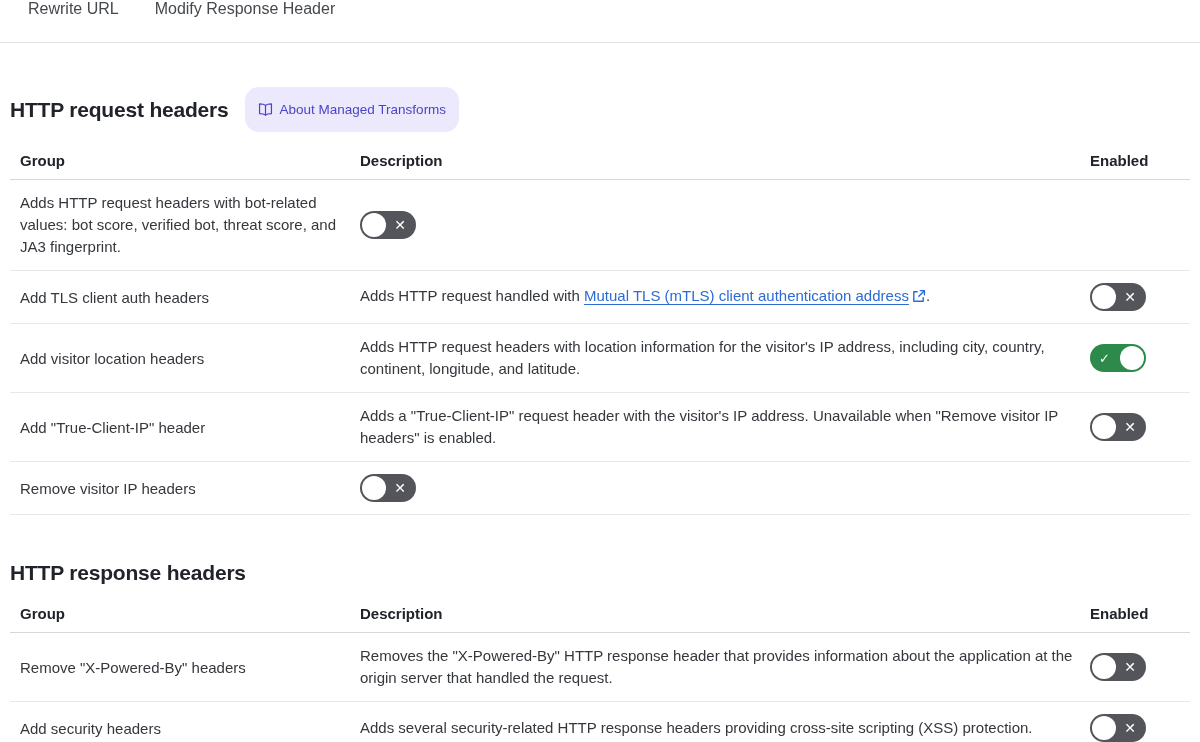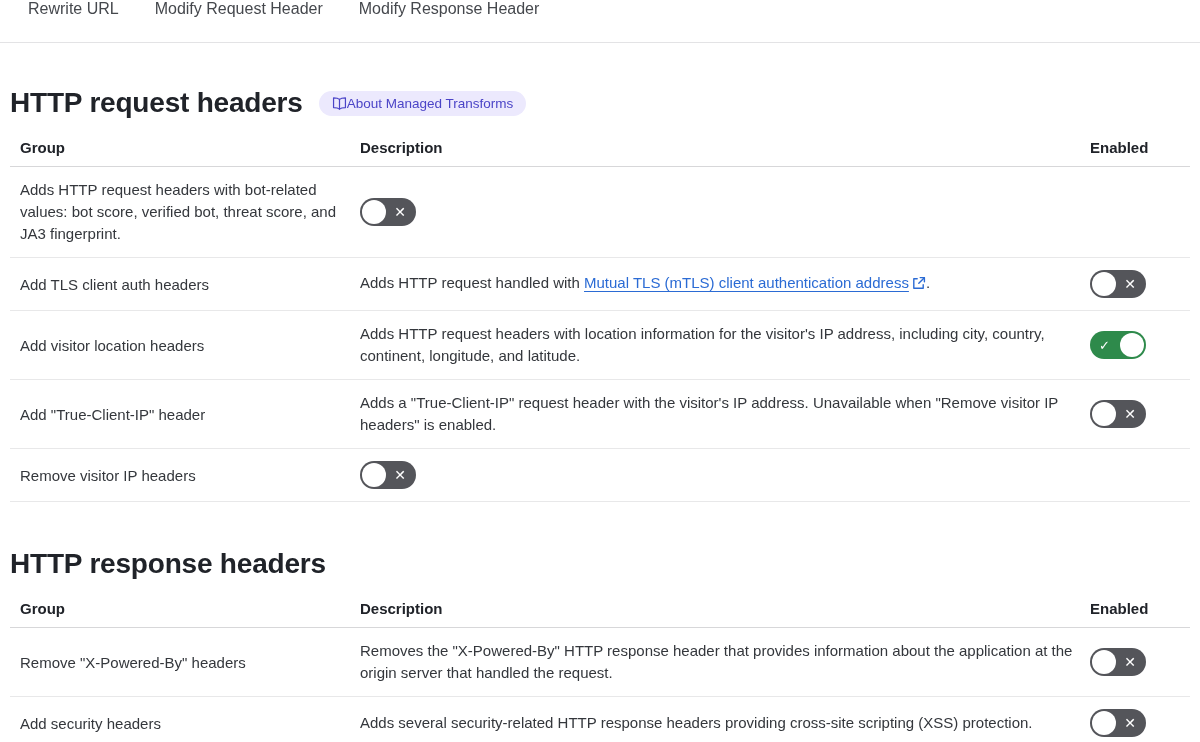--- a/index.html
+++ b/index.html
@@ -37,32 +37,33 @@
 
   
   .content { padding: 0 10px; }
   .section-header {
     display: flex;
     align-items: center;
     gap: 16px;
     margin-top: 44px;
   }
   .section-title {
-    font-size: 28px;
+    font-size: 21px;
     font-weight: 700;
     color: #202329;
     letter-spacing: -0.2px;
   }
   .doc-badge {
     display: inline-flex;
     align-items: center;
+    gap: 7px;
     background: #ece9fd;
     color: #4b44c7;
     border-radius: 14px;
-    padding: 5px 13px;
+    padding: 15px 13px;
     font-size: 13.5px;
     cursor: pointer;
     text-decoration: none;
   }
   .doc-badge svg { flex: none; }
 
   
   .table { margin-top: 16px; }
   .tr {
     display: grid;
@@ -126,21 +127,20 @@
   .toggle .glyph.check { left: 9px; display: none; font-size: 13px; }
   .toggle.on { background: #2e8a4b; }
   .toggle.on .knob { left: 30px; }
   .toggle.on .glyph.check { display: block; }
 </style>
 </head>
 <body>
 
 <nav class="tabbar">
   <div class="tab">Rewrite URL</div>
-  <div class="tab">Modify Request Header</div>
   <div class="tab">Modify Response Header</div>
 </nav>
 
 <div class="content">
 
   <div class="section-header">
     <h2 class="section-title">HTTP request headers</h2>
     <a class="doc-badge">
       <span style="display:inline-flex;">
         <svg width="15" height="13" viewBox="0 0 16 14" fill="none" stroke="#4b44c7" stroke-width="1.3" stroke-linejoin="round" stroke-linecap="round">

